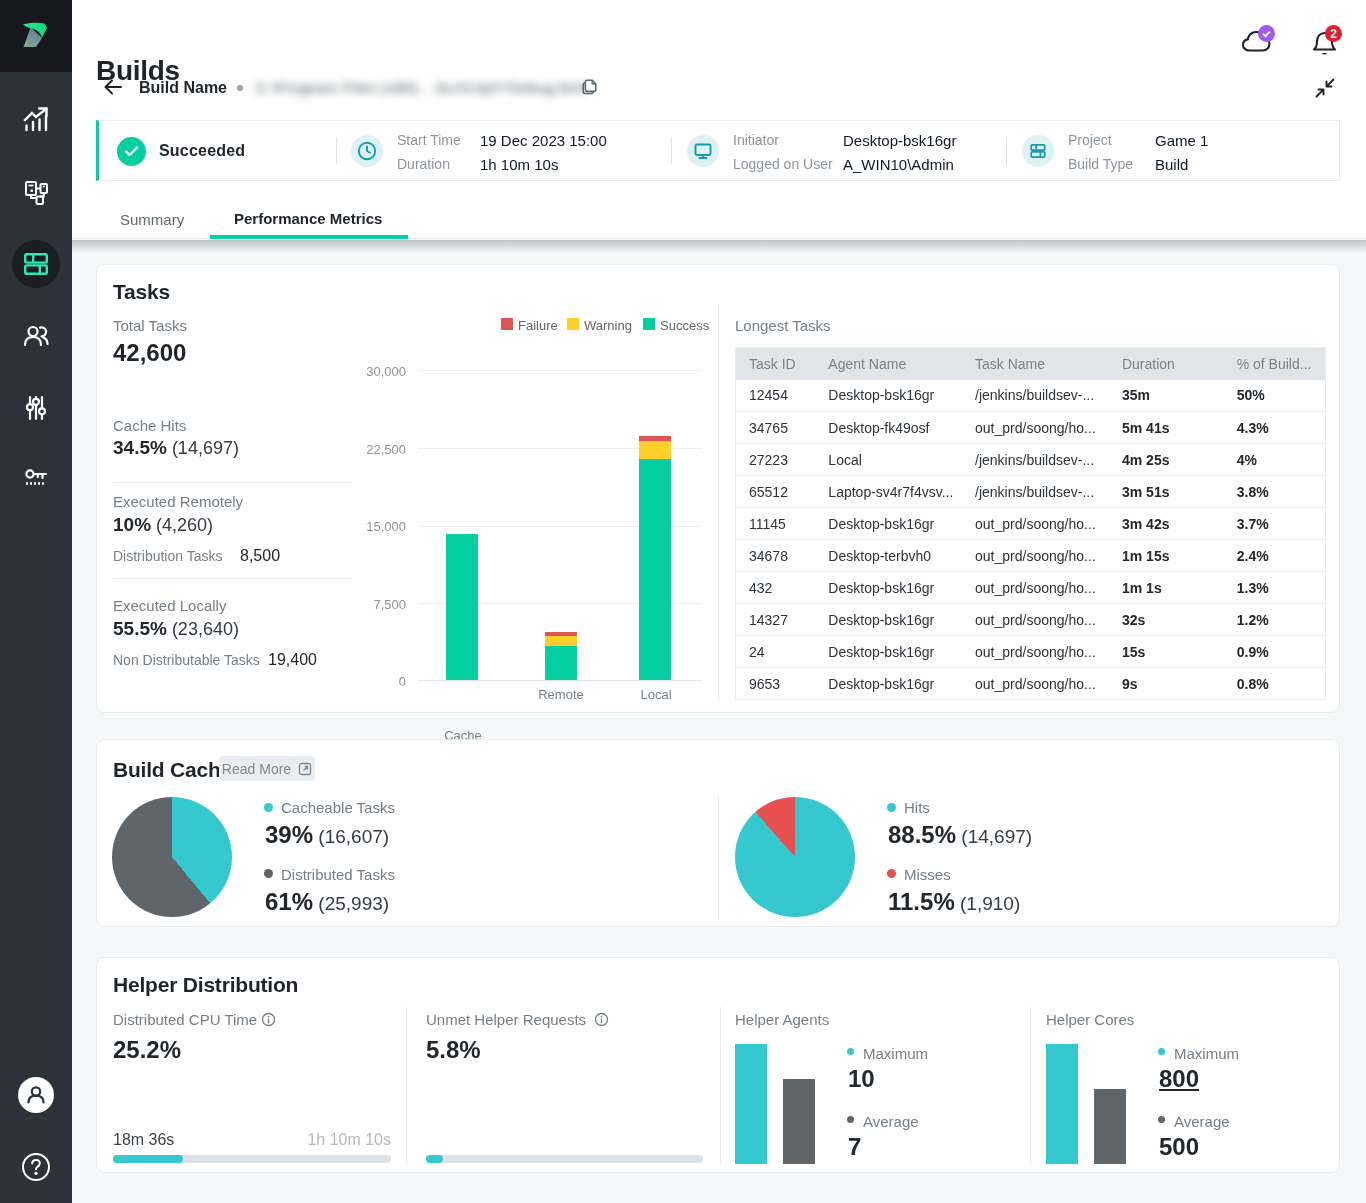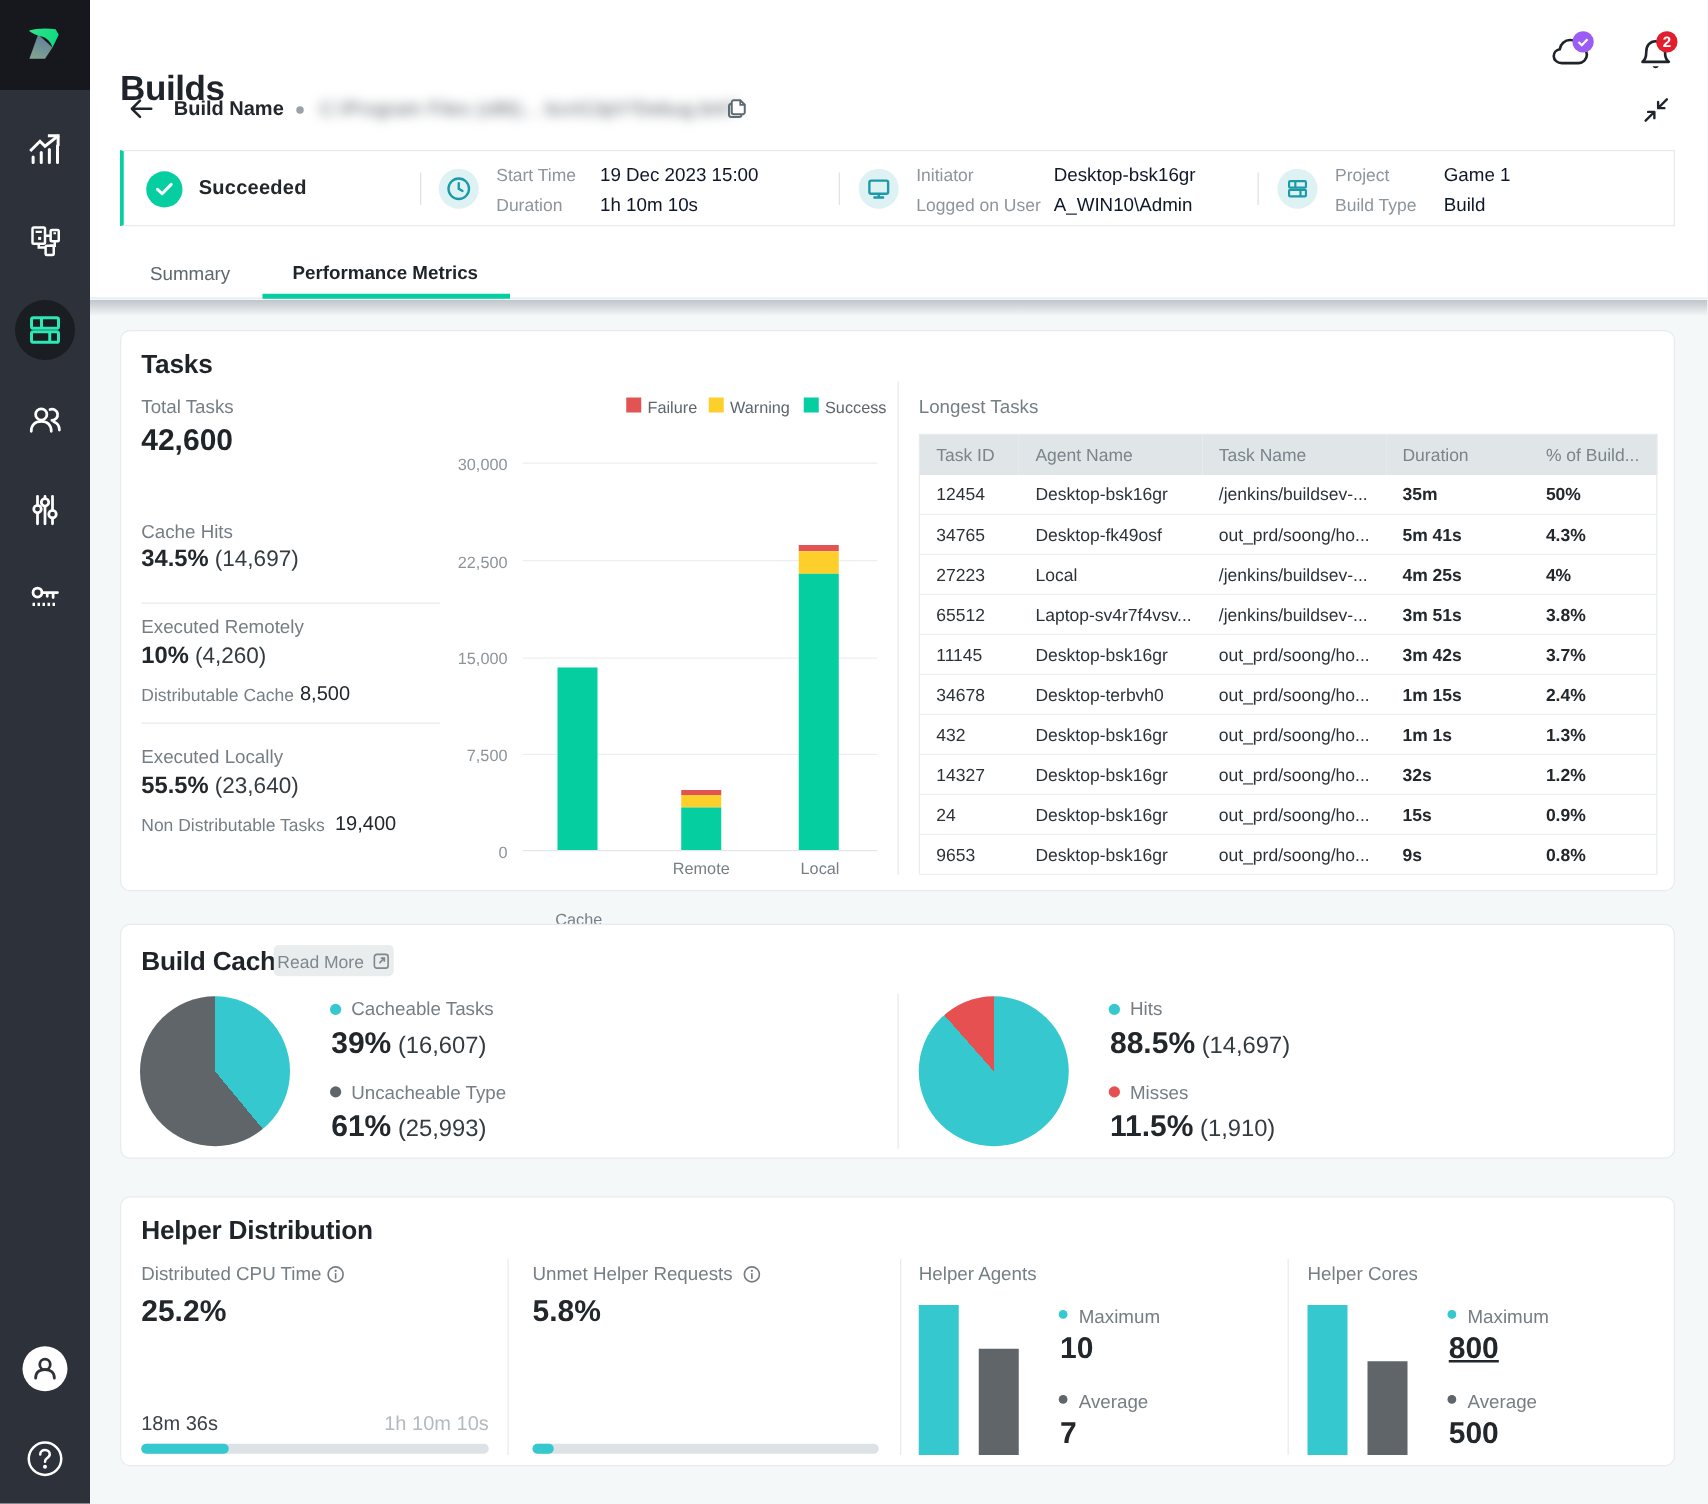--- a/index.html
+++ b/index.html
@@ -257,21 +257,21 @@
 
   <div class="glabel" style="left:113px;top:317px;">Total Tasks</div>
   <div class="bignum" style="left:113px;top:339px;">42,600</div>
 
   <div class="glabel" style="left:113px;top:417px;">Cache Hits</div>
   <div class="statline" style="left:113px;top:438px;"><b>34.5%</b> (14,697)</div>
   <div class="hr" style="left:113px;top:482px;width:239px;"></div>
 
   <div class="glabel" style="left:113px;top:493px;">Executed Remotely</div>
   <div class="statline" style="left:113px;top:515px;"><b>10%</b> (4,260)</div>
-  <div class="subline" style="left:113px;top:548px;">Distributable Cache</div>
+  <div class="subline" style="left:113px;top:548px;">Distribution Tasks</div>
   <div class="subline" style="left:240px;top:547px;"><b>8,500</b></div>
   <div class="hr" style="left:113px;top:578px;width:239px;"></div>
 
   <div class="glabel" style="left:113px;top:597px;">Executed Locally</div>
   <div class="statline" style="left:113px;top:619px;"><b>55.5%</b> (23,640)</div>
   <div class="subline" style="left:113px;top:652px;">Non Distributable Tasks</div>
   <div class="subline" style="left:268px;top:651px;"><b>19,400</b></div>
 
   <div class="legsq" style="left:501px;top:318px;background:#e25454;"></div>
   <div class="leglab" style="left:518px;top:318px;">Failure</div>
@@ -401,21 +401,21 @@
       <rect x="1.5" y="1.5" width="11" height="11" rx="2"></rect>
       <path d="M5.5 8.5 L9.3 4.7 M6.6 4.5 H9.5 V7.4"></path>
     </svg>
   </div>
 
   <div class="pie" style="left:112px;top:797px;background:conic-gradient(#35c8ce 0deg 140.4deg, #5f6568 140.4deg 360deg);"></div>
   <div class="dot" style="left:264px;top:803px;background:#35c8ce;"></div>
   <div class="glabel" style="left:281px;top:799px;">Cacheable Tasks</div>
   <div class="pctline" style="left:265px;top:822px;"><b>39%</b> (16,607)</div>
   <div class="dot" style="left:264px;top:869px;background:#5f6568;"></div>
-  <div class="glabel" style="left:281px;top:866px;">Uncacheable Type</div>
+  <div class="glabel" style="left:281px;top:866px;">Distributed Tasks</div>
   <div class="pctline" style="left:265px;top:889px;"><b>61%</b> (25,993)</div>
 
   <div class="vline" style="left:718px;top:795px;height:124px;"></div>
 
   <div class="pie" style="left:735px;top:797px;background:conic-gradient(#35c8ce 0deg 318.6deg, #e65050 318.6deg 360deg);"></div>
   <div class="dot" style="left:887px;top:803px;background:#35c8ce;"></div>
   <div class="glabel" style="left:904px;top:799px;">Hits</div>
   <div class="pctline" style="left:888px;top:822px;"><b>88.5%</b> (14,697)</div>
   <div class="dot" style="left:887px;top:869px;background:#e65050;"></div>
   <div class="glabel" style="left:904px;top:866px;">Misses</div>

